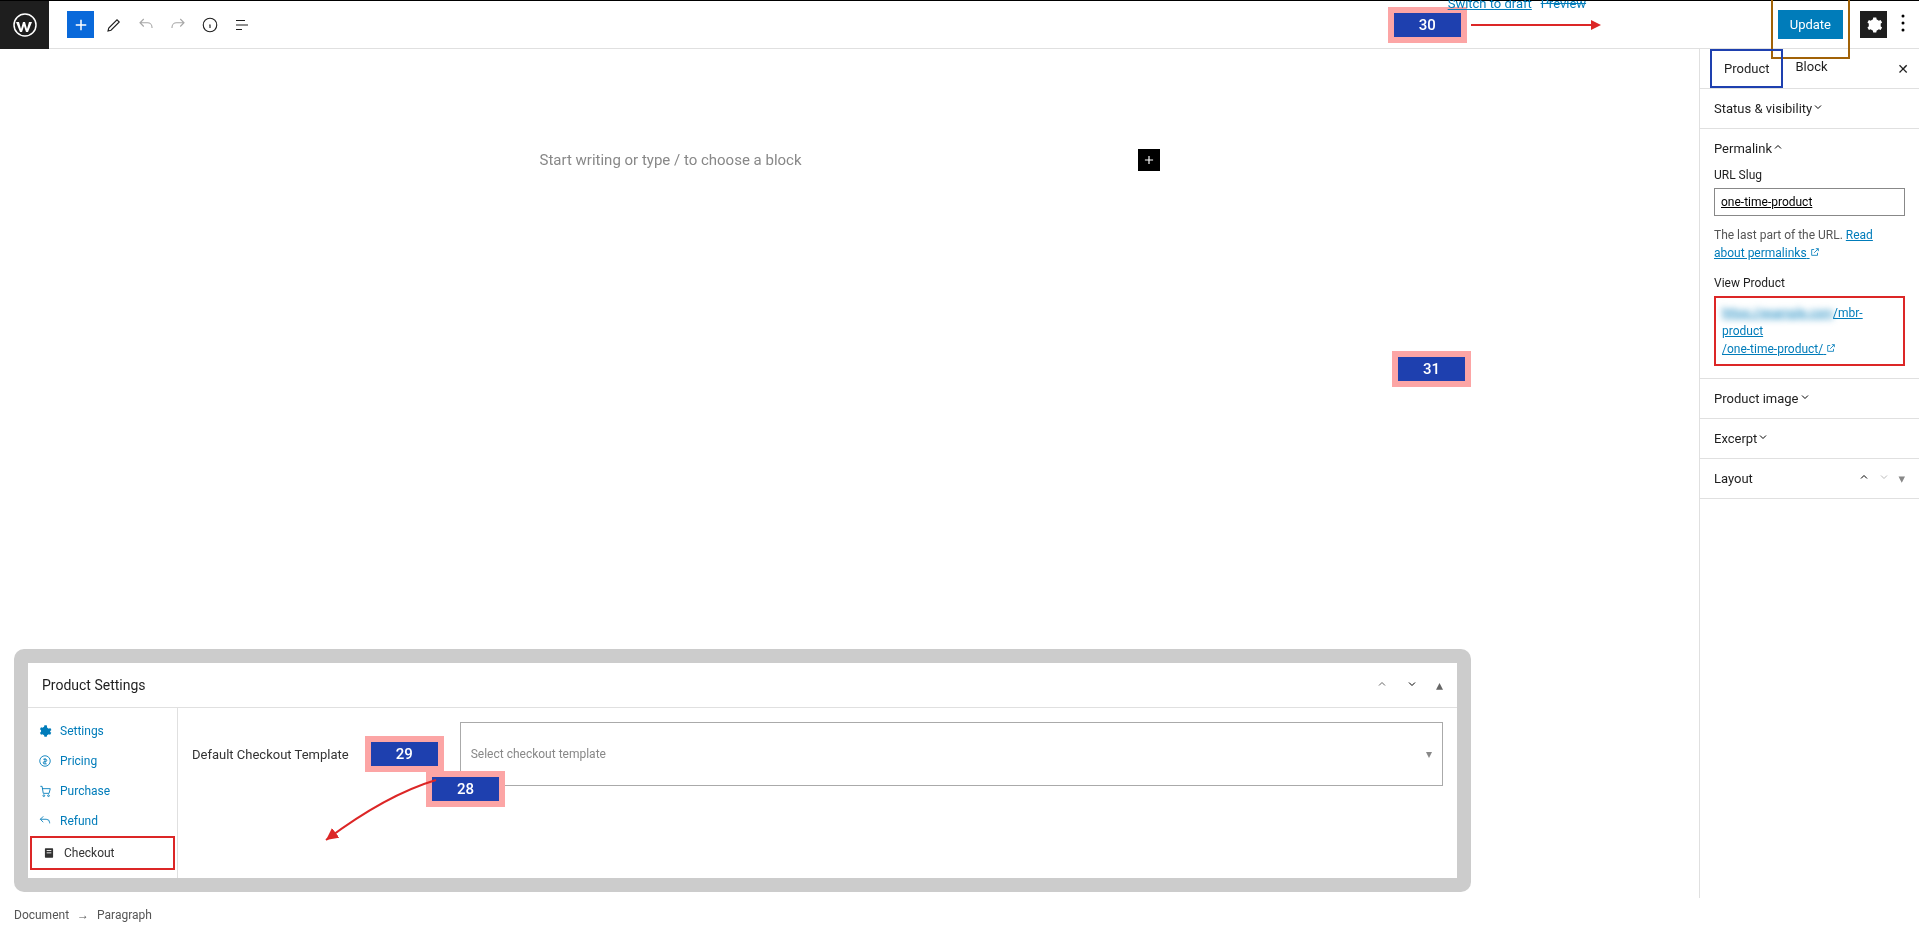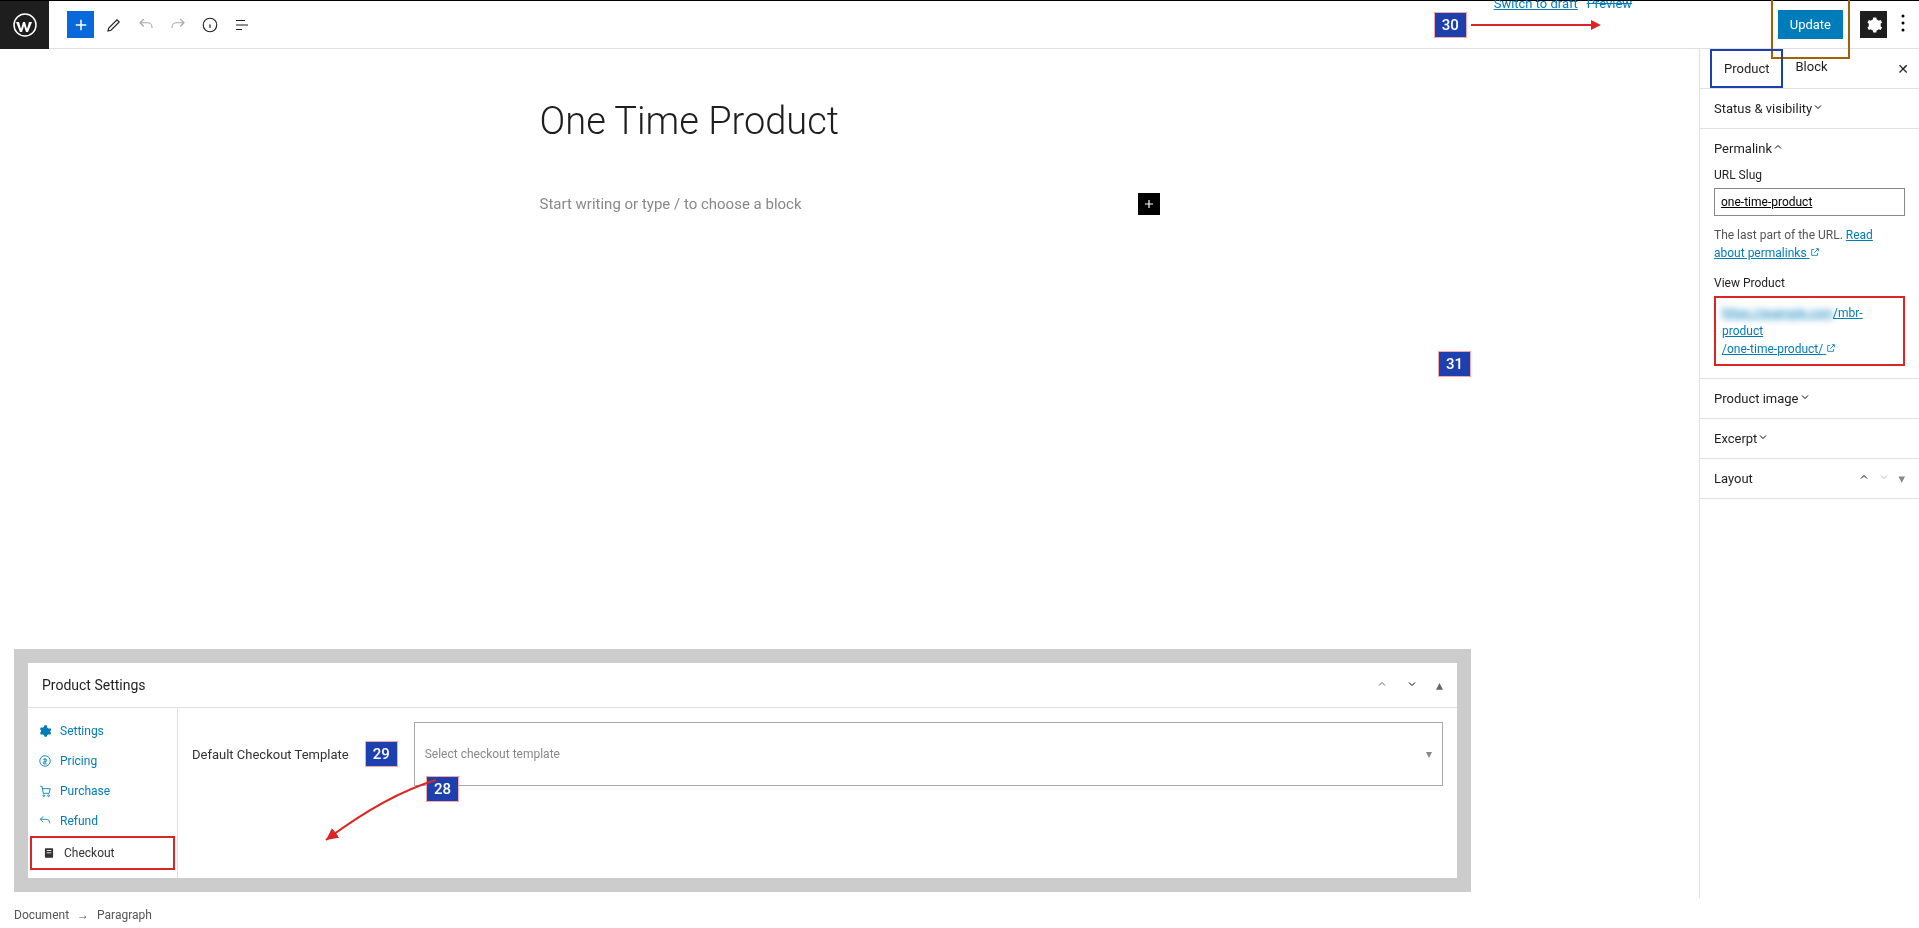--- a/index.html
+++ b/index.html
@@ -11,21 +11,21 @@
 .add-btn { width:27px; height:27px; background:#0969da; display:flex; align-items:center; justify-content:center; color:#fff; cursor:pointer; }
 .icon-btn { width:24px; height:24px; display:flex; align-items:center; justify-content:center; cursor:pointer; color:#1e1e1e; }
 .icon-btn.disabled { color:#a7a7a7; }
 .toolbar-right { margin-left:auto; display:flex; align-items:center; gap:10px; position:relative; }
 .switch-draft { color:#007cba; text-decoration:line-through; }
 .preview-link { color:#007cba; text-decoration:line-through; padding:0 8px; }
 .update-btn { background:#007cba; color:#fff; padding:7px 12px; border:none; font-size:13px; cursor:pointer; }
 .update-box { border:2px solid #a16207; padding:18px 5px; display:flex; align-items:flex-start; }
 .gear-btn { width:27px; height:27px; background:#1e1e1e; display:flex; align-items:center; justify-content:center; color:#fff; cursor:pointer; }
 .more-btn { cursor:pointer; padding:0 4px; }
-.annot { background:#1e40af; color:#fff; padding:3px 7px; font-size:15px; font-weight:500; border:1px solid #fca5a5; }
+.annot { background:#1e40af; color:#fff; padding:3px 25px; font-size:15px; font-weight:500; border:6px solid #fca5a5; }
 .arrow-30 { display:flex; align-items:center; }
 .arrow-30-line { width:120px; height:2px; background:#dc2626; margin-left:4px; }
 .arrow-30-head { width:0; height:0; border-top:5px solid transparent; border-bottom:5px solid transparent; border-left:10px solid #dc2626; }
 .main { display:flex; position:relative; height:calc(100vh - 49px - 30px); }
 .editor { flex:1; padding-top:50px; position:relative; }
 .editor-content { width:620px; margin:0 auto; }
 .title { font-size:38px; font-weight:300; color:#1e1e1e; }
 .prompt-row { margin-top:50px; display:flex; align-items:center; justify-content:space-between; width:620px;text-align:center; }
 .prompt { color:#888; font-size:15px; }
 .add-block-btn { width:22px; height:22px; background:#000; display:flex; align-items:center; justify-content:center; color:#fff; cursor:pointer; }
@@ -42,21 +42,21 @@
 .url-slug-input { width:100%; padding:6px; border:1px solid #888; font-size:12px;text-decoration:underline; }
 .help-text { margin-top:10px; color:#555; font-size:12px; line-height:1.5; }
 .help-text a { color:#007cba; text-decoration:underline; }
 .view-product-label { margin-top:14px; font-size:12px; }
 .url-link-box { border:2px solid #dc2626; padding:6px; margin-top:6px; font-size:12px; line-height:1.5; }
 .url-link-box a { color:#007cba; text-decoration:underline; }
 .url-link-box .blurred { filter:blur(3px); color:#007cba; }
 .layout-panel .panel-header { justify-content:space-between; }
 .layout-icons { display:flex; gap:8px; align-items:center; }
 .annot-31-wrap { position:absolute; right:228px; top:302px; display:flex; align-items:center; }
-.bottom-panel { position:absolute; left:14px; right:228px; bottom:6px; background:#ccc; padding:14px; }
+.bottom-panel { position:absolute; left:14px; right:228px; bottom:6px; background:#ccc; padding:14px;border-radius:10px; }
 .bottom-inner { background:#fff; }
 .bottom-header { padding:14px; border-bottom:1px solid #e0e0e0; display:flex; justify-content:space-between; align-items:center; font-size:14px; }
 .bottom-header-icons { display:flex; gap:18px; align-items:center; color:#666; }
 .bottom-body { display:flex; }
 .settings-nav { width:150px; border-right:1px solid #e0e0e0; padding:8px 0; }
 .settings-nav-item { display:flex; align-items:center; gap:8px; padding:8px 10px; color:#007cba; font-size:12px; cursor:pointer; }
 .settings-nav-item.checkout { border:2px solid #dc2626; margin:0 2px; color:#333; }
 .settings-nav-item svg { width:14px; height:14px; }
 .settings-content { flex:1; padding:14px; position:relative; }
 .checkout-row { display:flex; align-items:center; gap:16px; }
@@ -134,21 +134,20 @@
           <circle cx="2" cy="9" r="1.5"></circle>
           <circle cx="2" cy="16" r="1.5"></circle>
         </svg>
     </div>
   </div>
 </div>
 
 <div class="main">
   <div class="editor">
     <div class="editor-content">
-      <h1 class="title">One Time Product</h1>
       <div class="prompt-row">
         <span class="prompt">Start writing or type / to choose a block</span>
         <div class="add-block-btn">
           <svg width="14" height="14" viewBox="0 0 24 24" fill="none" stroke="#fff" stroke-width="2">
               <path d="M12 5v14M5 12h14"></path>
             </svg>
         </div>
       </div>
     </div>
 

